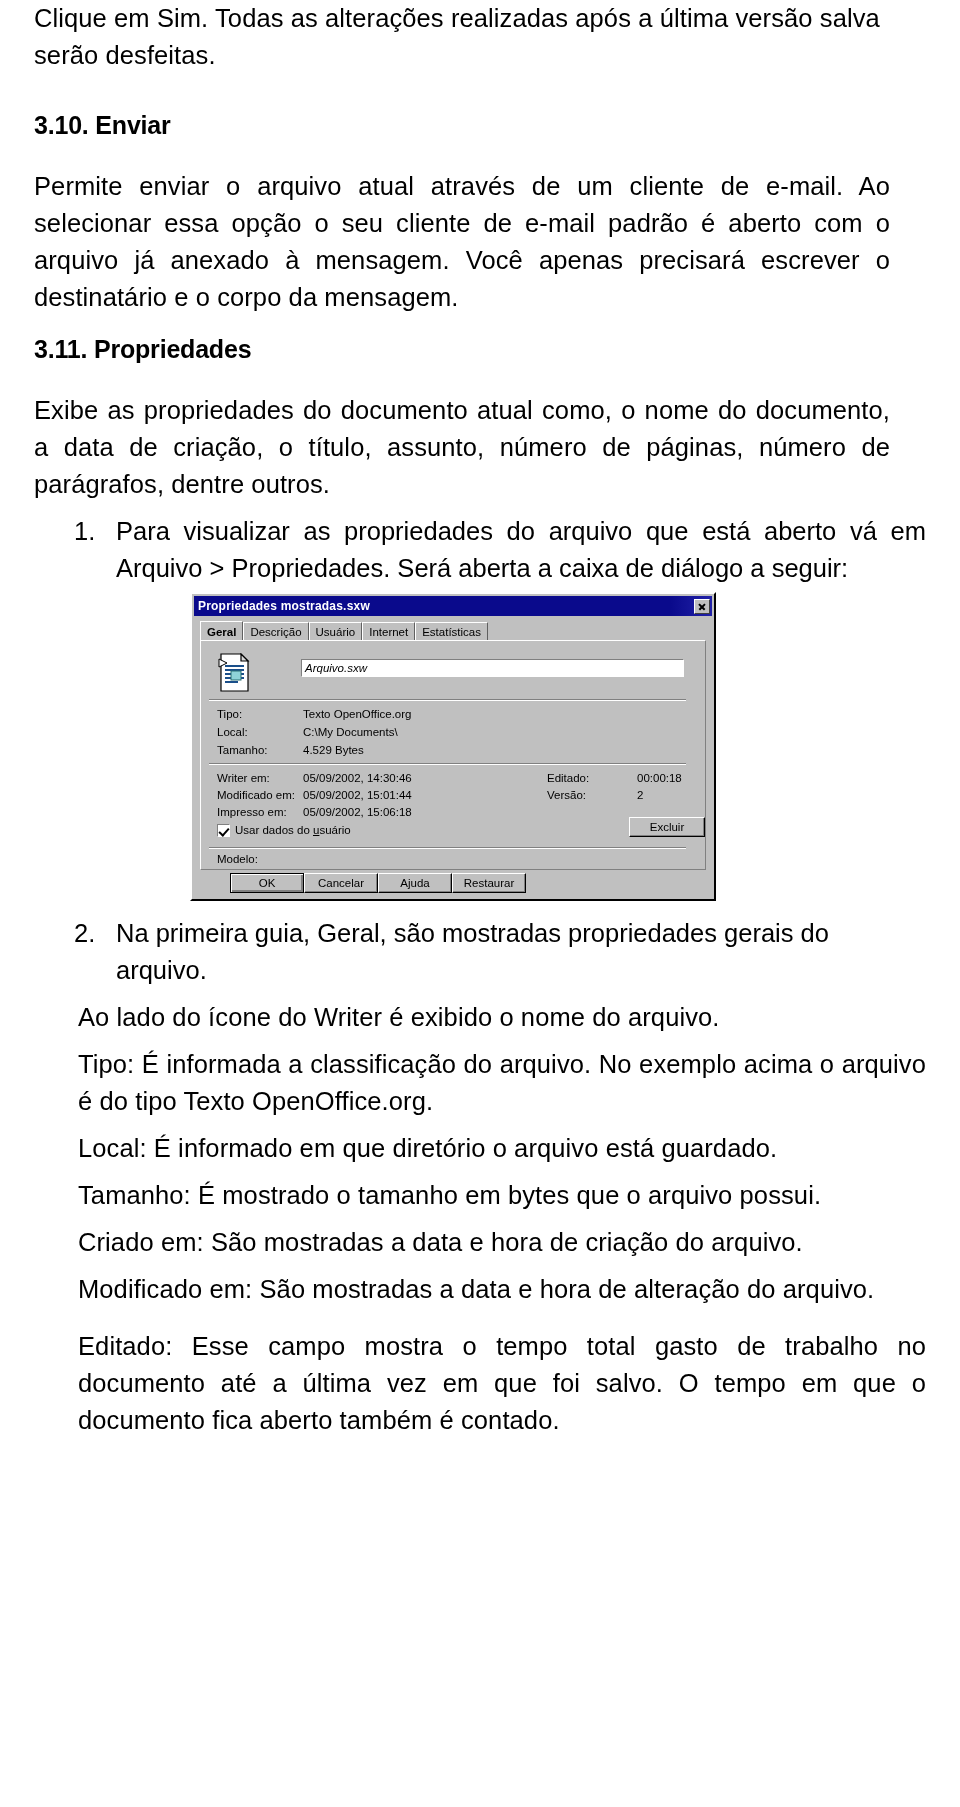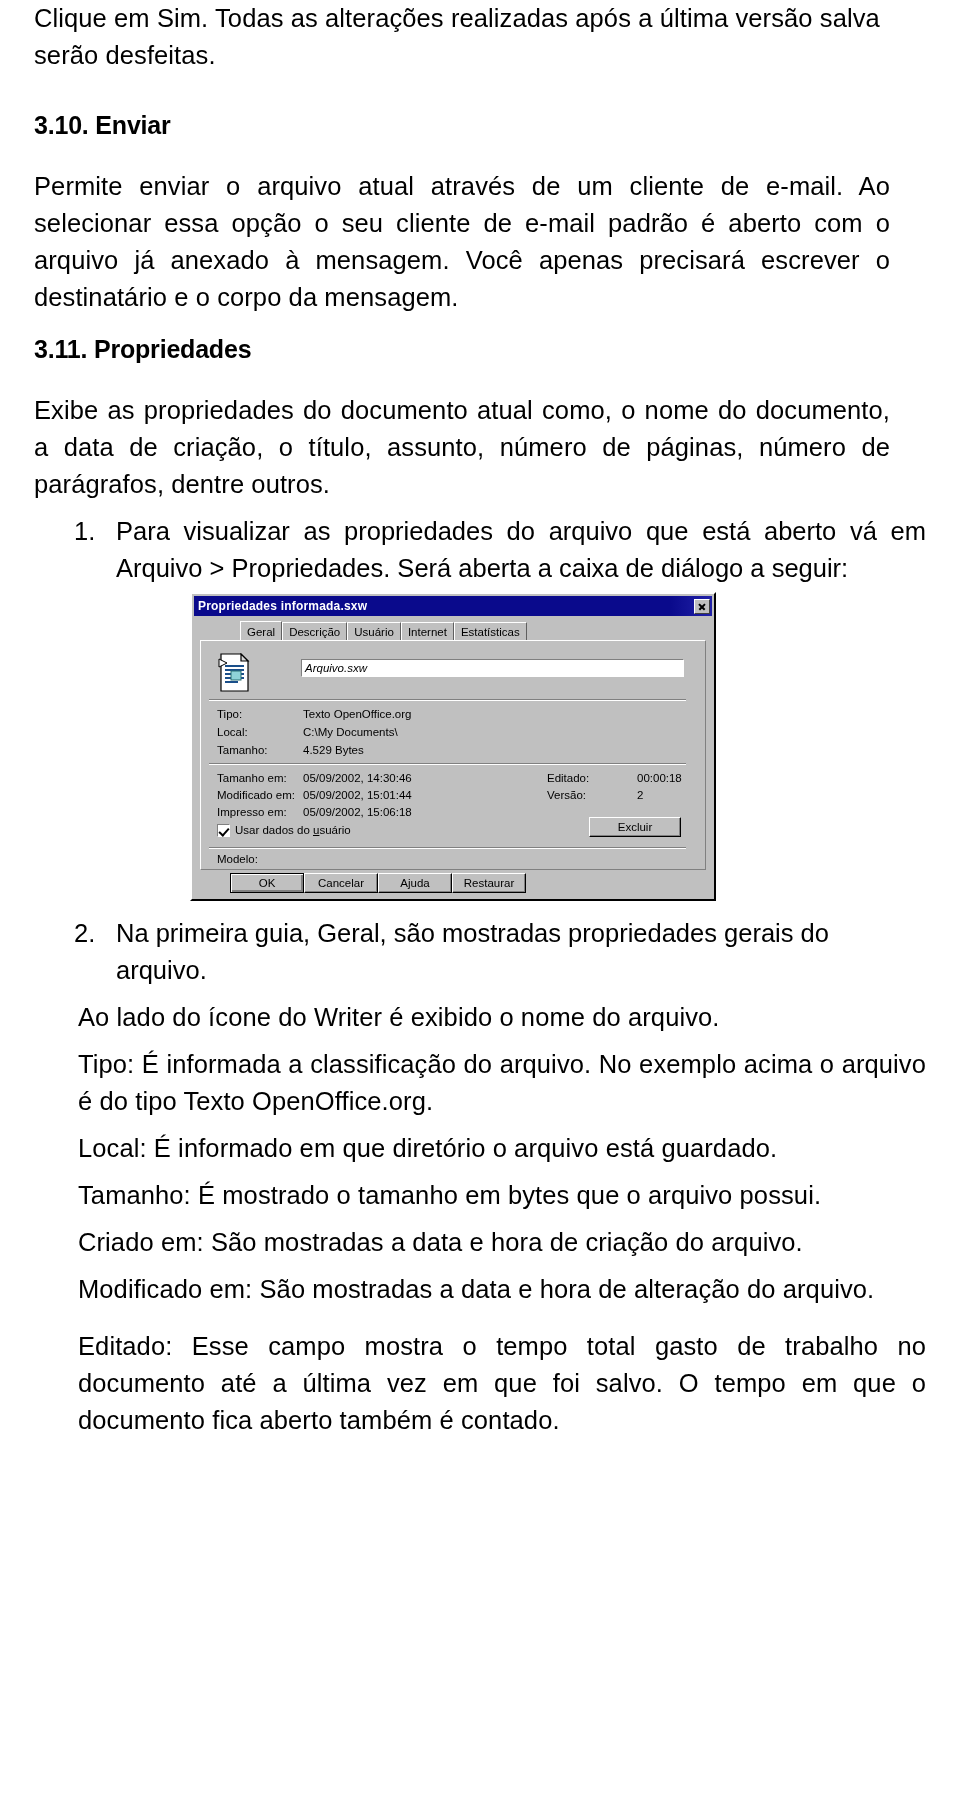--- a/index.html
+++ b/index.html
@@ -156,24 +156,23 @@
     border-top: 1px solid #ffffff;
     border-left: 1px solid #ffffff;
     border-right: 1px solid #606060;
     height: 18px;
     box-sizing: border-box;
     line-height: 14px;
     white-space: nowrap;
     color: #000;
   }
   .tab.active {
-    font-weight: normal;
+    font-weight: bold;
     height: 19px;
     padding-top: 3px;
-    margin-left: 40px;
   }
 
   .tabpanel {
     margin: 0 8px 0 8px;
     border-top: 1px solid #ffffff;
     border-left: 1px solid #ffffff;
     border-right: 1px solid #808080;
     border-bottom: 1px solid #808080;
     height: 230px;
     position: relative;
@@ -277,23 +276,23 @@
     box-shadow: inset -1px -1px 0 #808080;
     font-size: 11.5px;
     color: #000;
     text-align: center;
     box-sizing: border-box;
     line-height: 18px;
     height: 20px;
   }
   .btn-excluir {
     position: absolute;
-    right: 24px;
+    right: 0;
     top: 146px;
-    width: 92px;
+    width: 76px;
   }
 
   .modelo-lbl {
     position: absolute;
     left: 16px;
     top: 196px;
     font-size: 11.5px;
     color: #000;
   }
 
@@ -357,21 +356,21 @@
       <span class="num">1.</span>
       <p>Para visualizar as propriedades do arquivo que está aberto vá em Arquivo &gt; Propriedades. Será aberta a caixa de diálogo a seguir:</p>
     </div>
 
   </div>
 
   <div class="dialog-wrap">
     <div class="dialog">
 
       <div class="titlebar">
-        <span class="ttl">Propriedades informada.sxw</span>
+        <span class="ttl">Propriedades mostradas.sxw</span>
         <span class="closebtn"></span>
       </div>
 
       <div class="tabstrip">
         <div class="tab active">Geral</div>
         <div class="tab">Descrição</div>
         <div class="tab">Usuário</div>
         <div class="tab">Internet</div>
         <div class="tab">Estatísticas</div>
       </div>
@@ -403,21 +402,21 @@
           <span class="v">C:\My Documents\</span>
         </div>
         <div class="kvrow" style="left:16px; top:102px; width:420px;">
           <span class="k">Tamanho:</span>
           <span class="v">4.529 Bytes</span>
         </div>
 
         <div class="hr-etch" style="top:122px;"></div>
 
         <div class="kvrow kvrow2" style="left:16px; top:130px; width:470px;">
-          <span class="k">Tamanho em:</span>
+          <span class="k">Writer em:</span>
           <span class="v">05/09/2002, 14:30:46</span>
           <span class="k2">Editado:</span>
           <span class="v2">00:00:18</span>
         </div>
 
         <div class="kvrow kvrow2" style="left:16px; top:147px; width:470px;">
           <span class="k">Modificado em:</span>
           <span class="v">05/09/2002, 15:01:44</span>
           <span class="k2">Versão:</span>
           <span class="v2">2</span>

